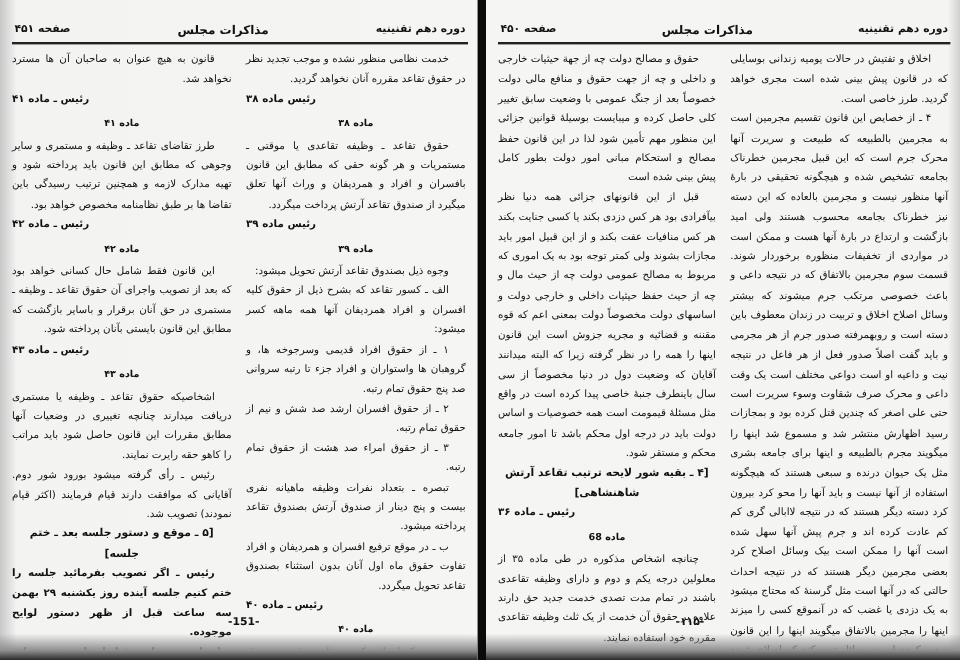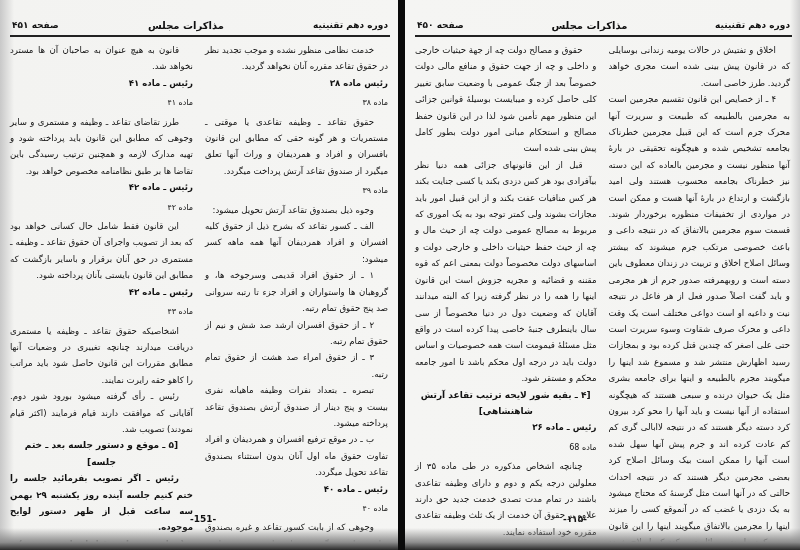--- a/index.html
+++ b/index.html
@@ -22,22 +22,22 @@
   }
   .header .title { font-size: 10px; }
   .header-rule { position: absolute; top: 35px; left: 10px; right: 8px; height: 1.5px; background: #222; }
   .cols {
     position: absolute; top: 42px; left: 10px; right: 10px; bottom: 30px;
     display: flex; flex-direction: row; gap: 12px;
   }
   .col { flex: 1; font-size: 8.6px; line-height: 16.4px; text-align: justify; }
   .col p { margin: 0; text-indent: 0; }
   .col .indent { text-indent: 14px; }
-  .col .speaker-line { font-weight: bold; text-align: right; padding-right: 0; }
-  .col .article { font-size: 8px; margin: 4px 0 2px 0; }
+  .col .speaker-line { font-weight: bold; text-align: left; padding-right: 0; }
+  .col .article { text-align: center; font-size: 8px; margin: 4px 0 2px 0; font-weight: bold; }
   .col .section { font-weight: bold; text-align: center; font-size: 9px; }
   .col .center { text-align: center; }
   .col .bold { font-weight: bold; }
   .footer-num {
     position: absolute; bottom: 26px; font-size: 9px; font-weight: bold; direction: ltr;
   }
   .page.left .footer-num { left: 190px; }
   .page.right .footer-num { left: 158px; }
 </style>
 </head>
@@ -52,20 +52,21 @@
       <span>صفحه ۴۵۱</span>
     </div>
     <div class="header-rule"></div>
 
     <div class="cols">
       <div class="col" id="lp-right">
           <p class="indent">خدمت نظامی منظور نشده و موجب تجدید نظر در حقوق تقاعد مقرره آنان نخواهد گردید.</p>
           <p class="speaker-line">رئیس ماده ۳۸</p>
           <p class="article">ماده ۳۸</p>
           <p class="indent">حقوق تقاعد ـ وظیفه تقاعدی یا موقتی ـ مستمریات و هر گونه حقی که مطابق این قانون بافسران و افراد و همردیفان و وراث آنها تعلق میگیرد از صندوق تقاعد آرتش پرداخت میگردد.</p>
+          <p class="speaker-line">رئیس ماده ۳۹</p>
           <p class="article">ماده ۳۹</p>
           <p class="indent">وجوه ذیل بصندوق تقاعد آرتش تحویل میشود:</p>
           <p class="indent">الف ـ کسور تقاعد که بشرح ذیل از حقوق کلیه افسران و افراد همردیفان آنها همه ماهه کسر میشود:</p>
           <p class="indent">۱ ـ از حقوق افراد قدیمی وسرجوخه ها، و گروهبان ها واستواران و افراد جزء تا رتبه سروانی صد پنج حقوق تمام رتبه.</p>
           <p class="indent">۲ ـ از حقوق افسران ارشد صد شش و نیم از حقوق تمام رتبه.</p>
           <p class="indent">۳ ـ از حقوق امراء صد هشت از حقوق تمام رتبه.</p>
           <p class="indent">تبصره ـ بتعداد نفرات وظیفه ماهیانه نفری بیست و پنج دینار از صندوق آرتش بصندوق تقاعد پرداخته میشود.</p>
           <p class="indent">ب ـ در موقع ترفیع افسران و همردیفان و افراد تفاوت حقوق ماه اول آنان بدون استثناء بصندوق تقاعد تحویل میگردد.</p>
           <p class="speaker-line">رئیس ـ ماده ۴۰</p>
           <p class="article">ماده ۴۰</p>

